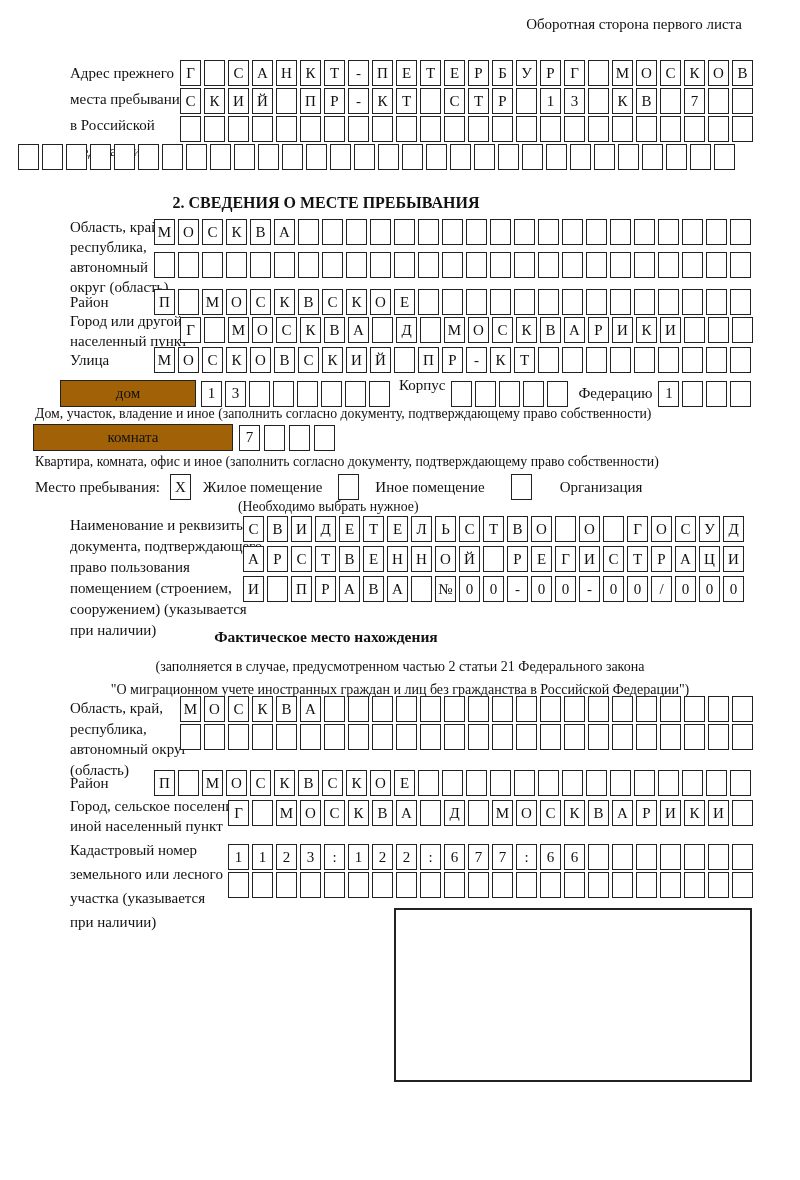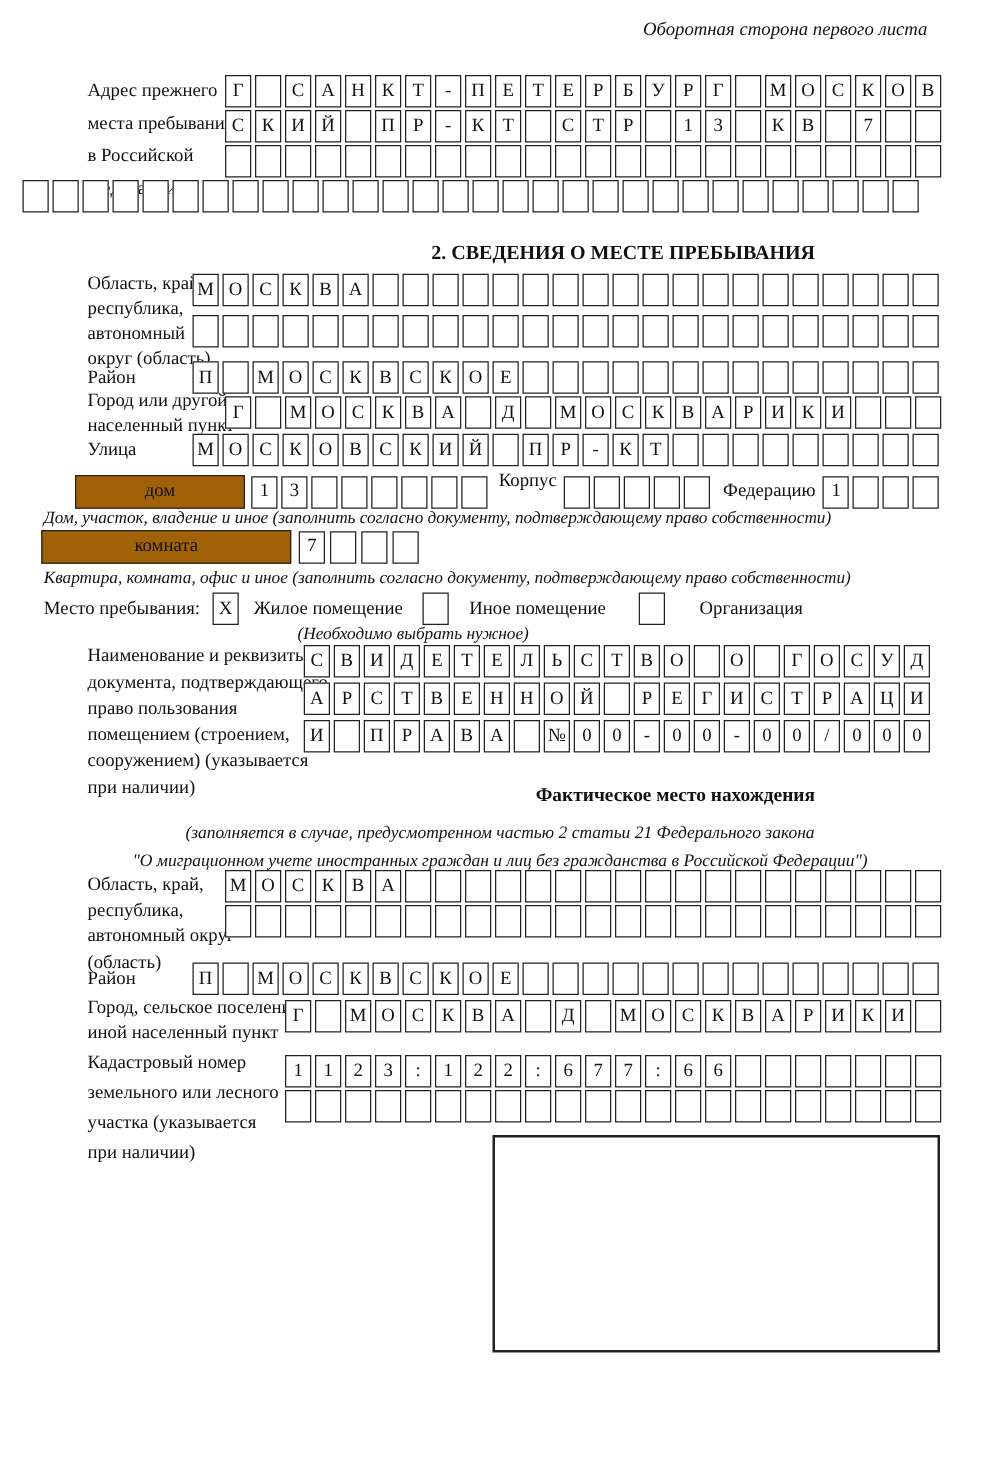--- a/index.html
+++ b/index.html
@@ -6,23 +6,23 @@
   .page{
     position:relative;width:800px;height:1180px;background:#fff;
     font-family:"Liberation Serif","DejaVu Serif",serif;color:#111;overflow:hidden;
   }
   .cells{position:absolute;display:flex;gap:3px;}
   .cell{
     flex:0 0 auto;width:21px;height:26px;border:1.6px solid #222;box-sizing:border-box;
     display:flex;align-items:center;justify-content:center;font-size:15px;background:#fff;
   }
   .lbl{position:absolute;font-size:15px;line-height:20px;white-space:pre-line;}
-  .cap{position:absolute;font-size:14px;font-style:italic;}
+  .cap{position:absolute;font-size:14px;}
   .center{left:0;width:800px;text-align:center;}
-  .ttl{position:absolute;left:0;width:652px;text-align:right;font-weight:bold;font-size:16px;}
+  .ttl{position:absolute;left:0;width:652px;text-align:center;font-weight:bold;font-size:16px;}
   .inlinerow{position:absolute;display:flex;align-items:center;}
   .namedbox{
     border:1.6px solid #222;box-sizing:border-box;height:27px;background:#a16207;
     display:flex;align-items:center;justify-content:center;font-size:15px;flex:0 0 auto;
   }
   .stamp{position:absolute;border:2px solid #222;background:#fff;box-sizing:border-box;}
 </style>
 </head>
 <body>
 

